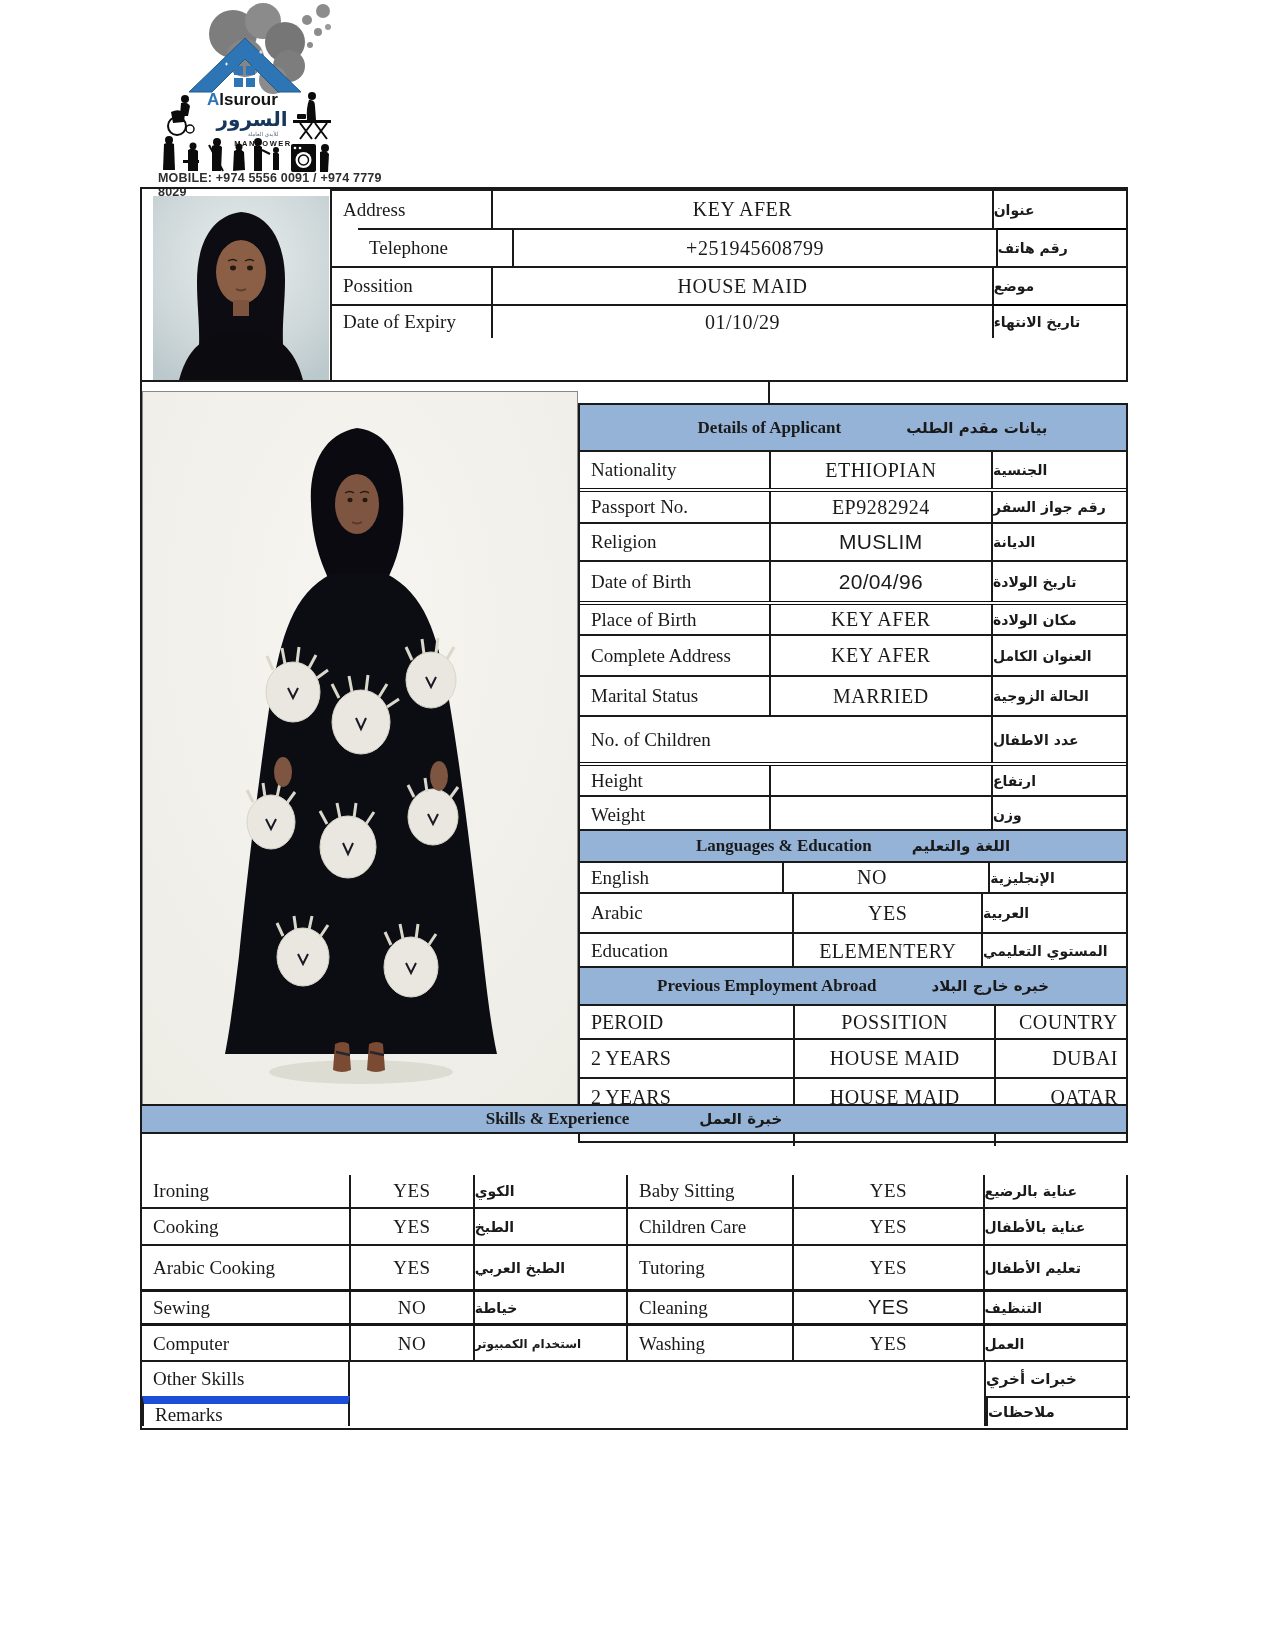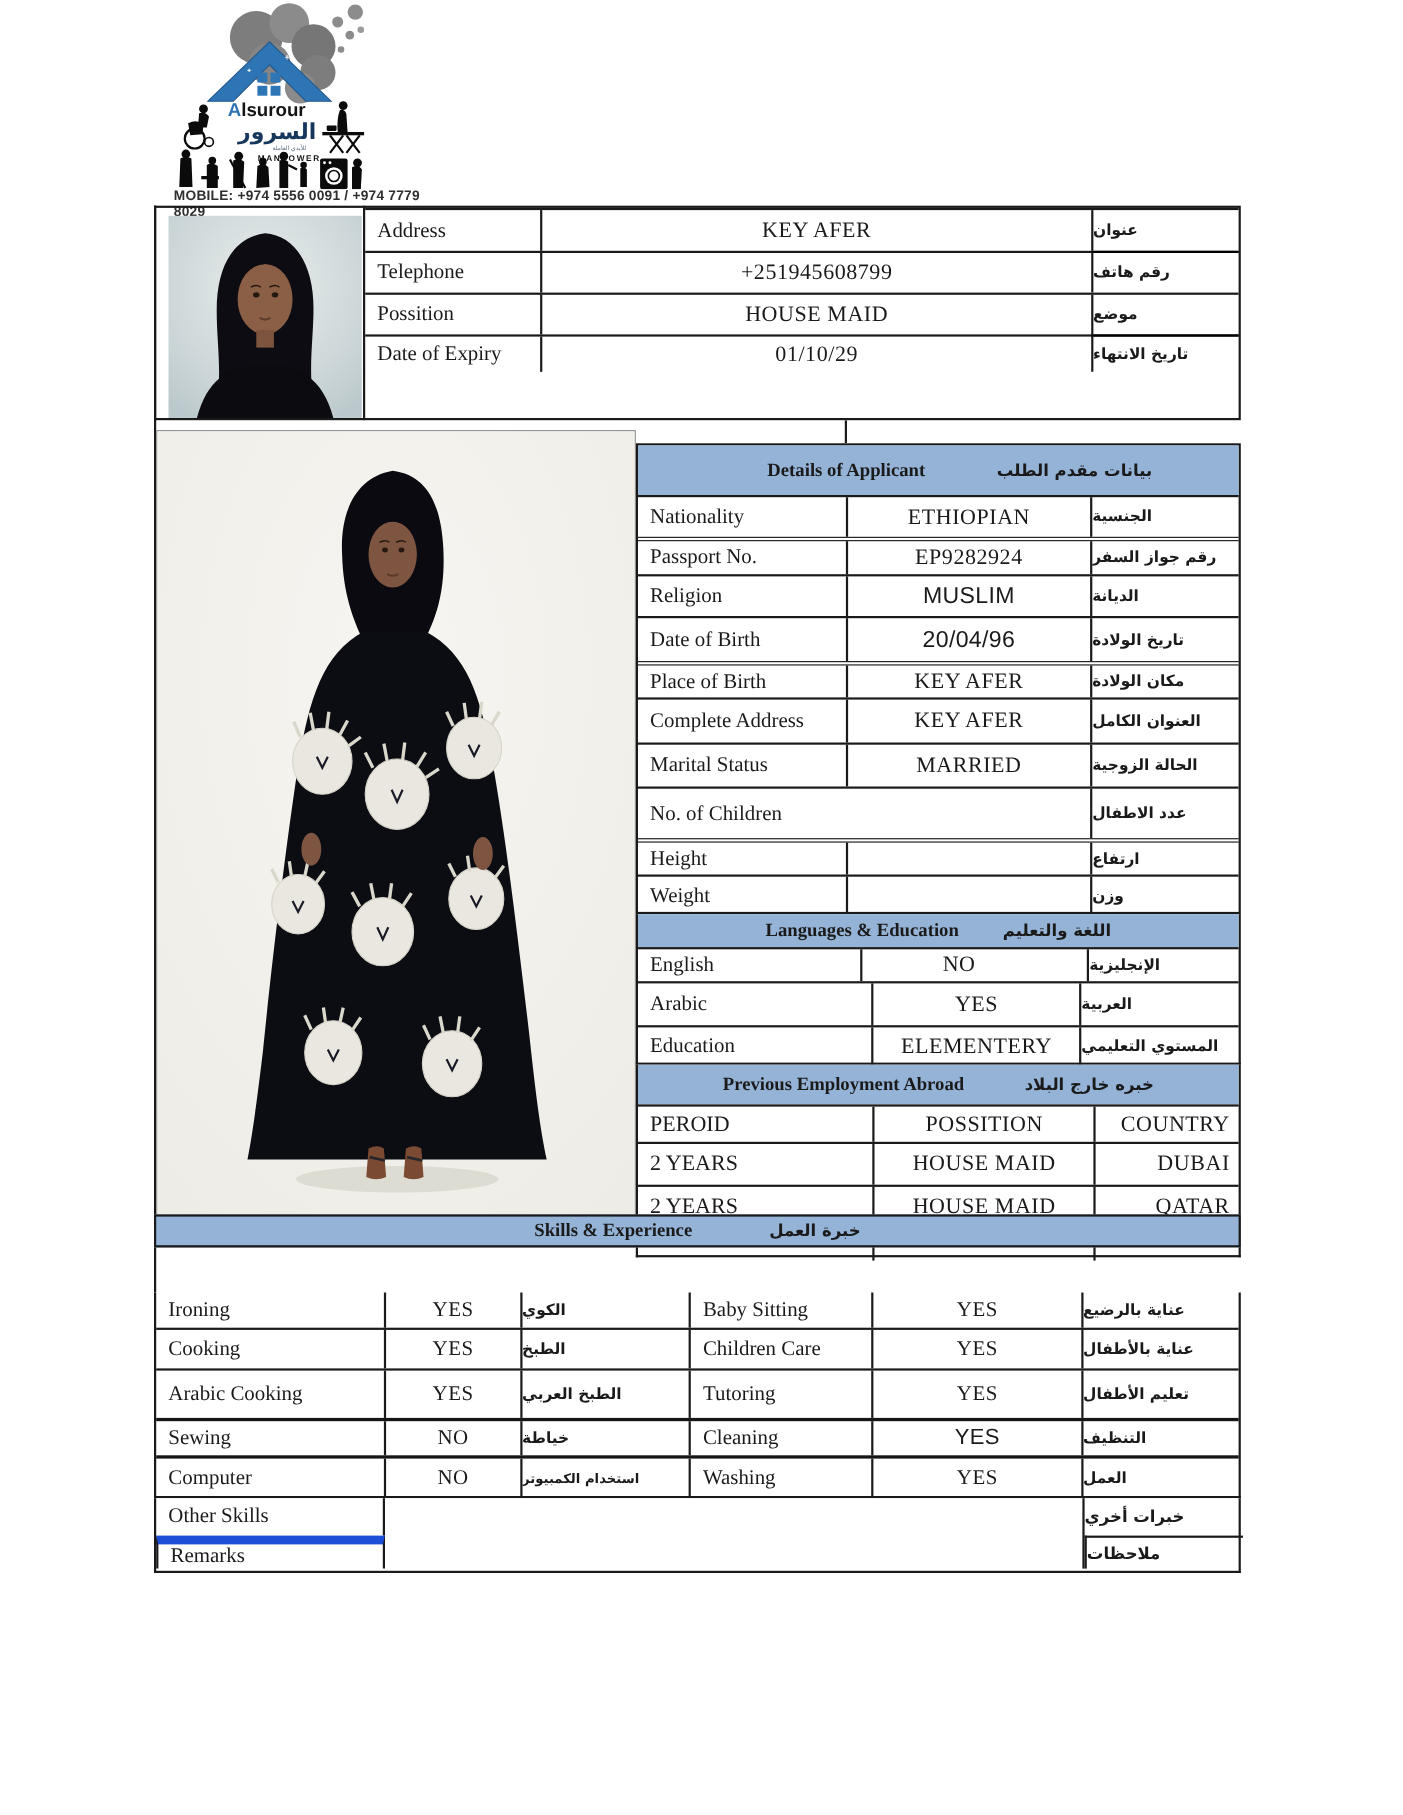--- a/index.html
+++ b/index.html
@@ -129,21 +129,21 @@
     <rect x="80" y="104" width="16" height="16" fill="#7d553f"></rect>
     <path d="M26 184 C36 146 58 136 88 136 C118 136 140 146 150 184 Z" fill="#0b0b10"></path>
   </svg>
 
   <div class="tbl" style="left:330px;top:187px;width:798px;height:195px;">
     <div class="trow" style="height:39px;">
       <div class="cell lbl" style="width:160px;">Address</div>
       <div class="cell val" style="width:503px;">KEY AFER</div>
       <div class="cell ar" style="width:135px;">عنوان</div>
     </div>
-    <div class="trow" style="height:38px;">
+    <div class="trow" style="height:38px;margin-left:26px;">
       <div class="cell lbl" style="width:160px;">Telephone</div>
       <div class="cell val" style="width:503px;">+251945608799</div>
       <div class="cell ar" style="width:135px;border-top:2px solid #000;margin-top:-2px;">رقم هاتف</div>
     </div>
     <div class="trow" style="height:38px;">
       <div class="cell lbl" style="width:160px;">Possition</div>
       <div class="cell val" style="width:503px;">HOUSE MAID</div>
       <div class="cell ar" style="width:135px;">موضع</div>
     </div>
     <div class="trow" style="height:34px;">

